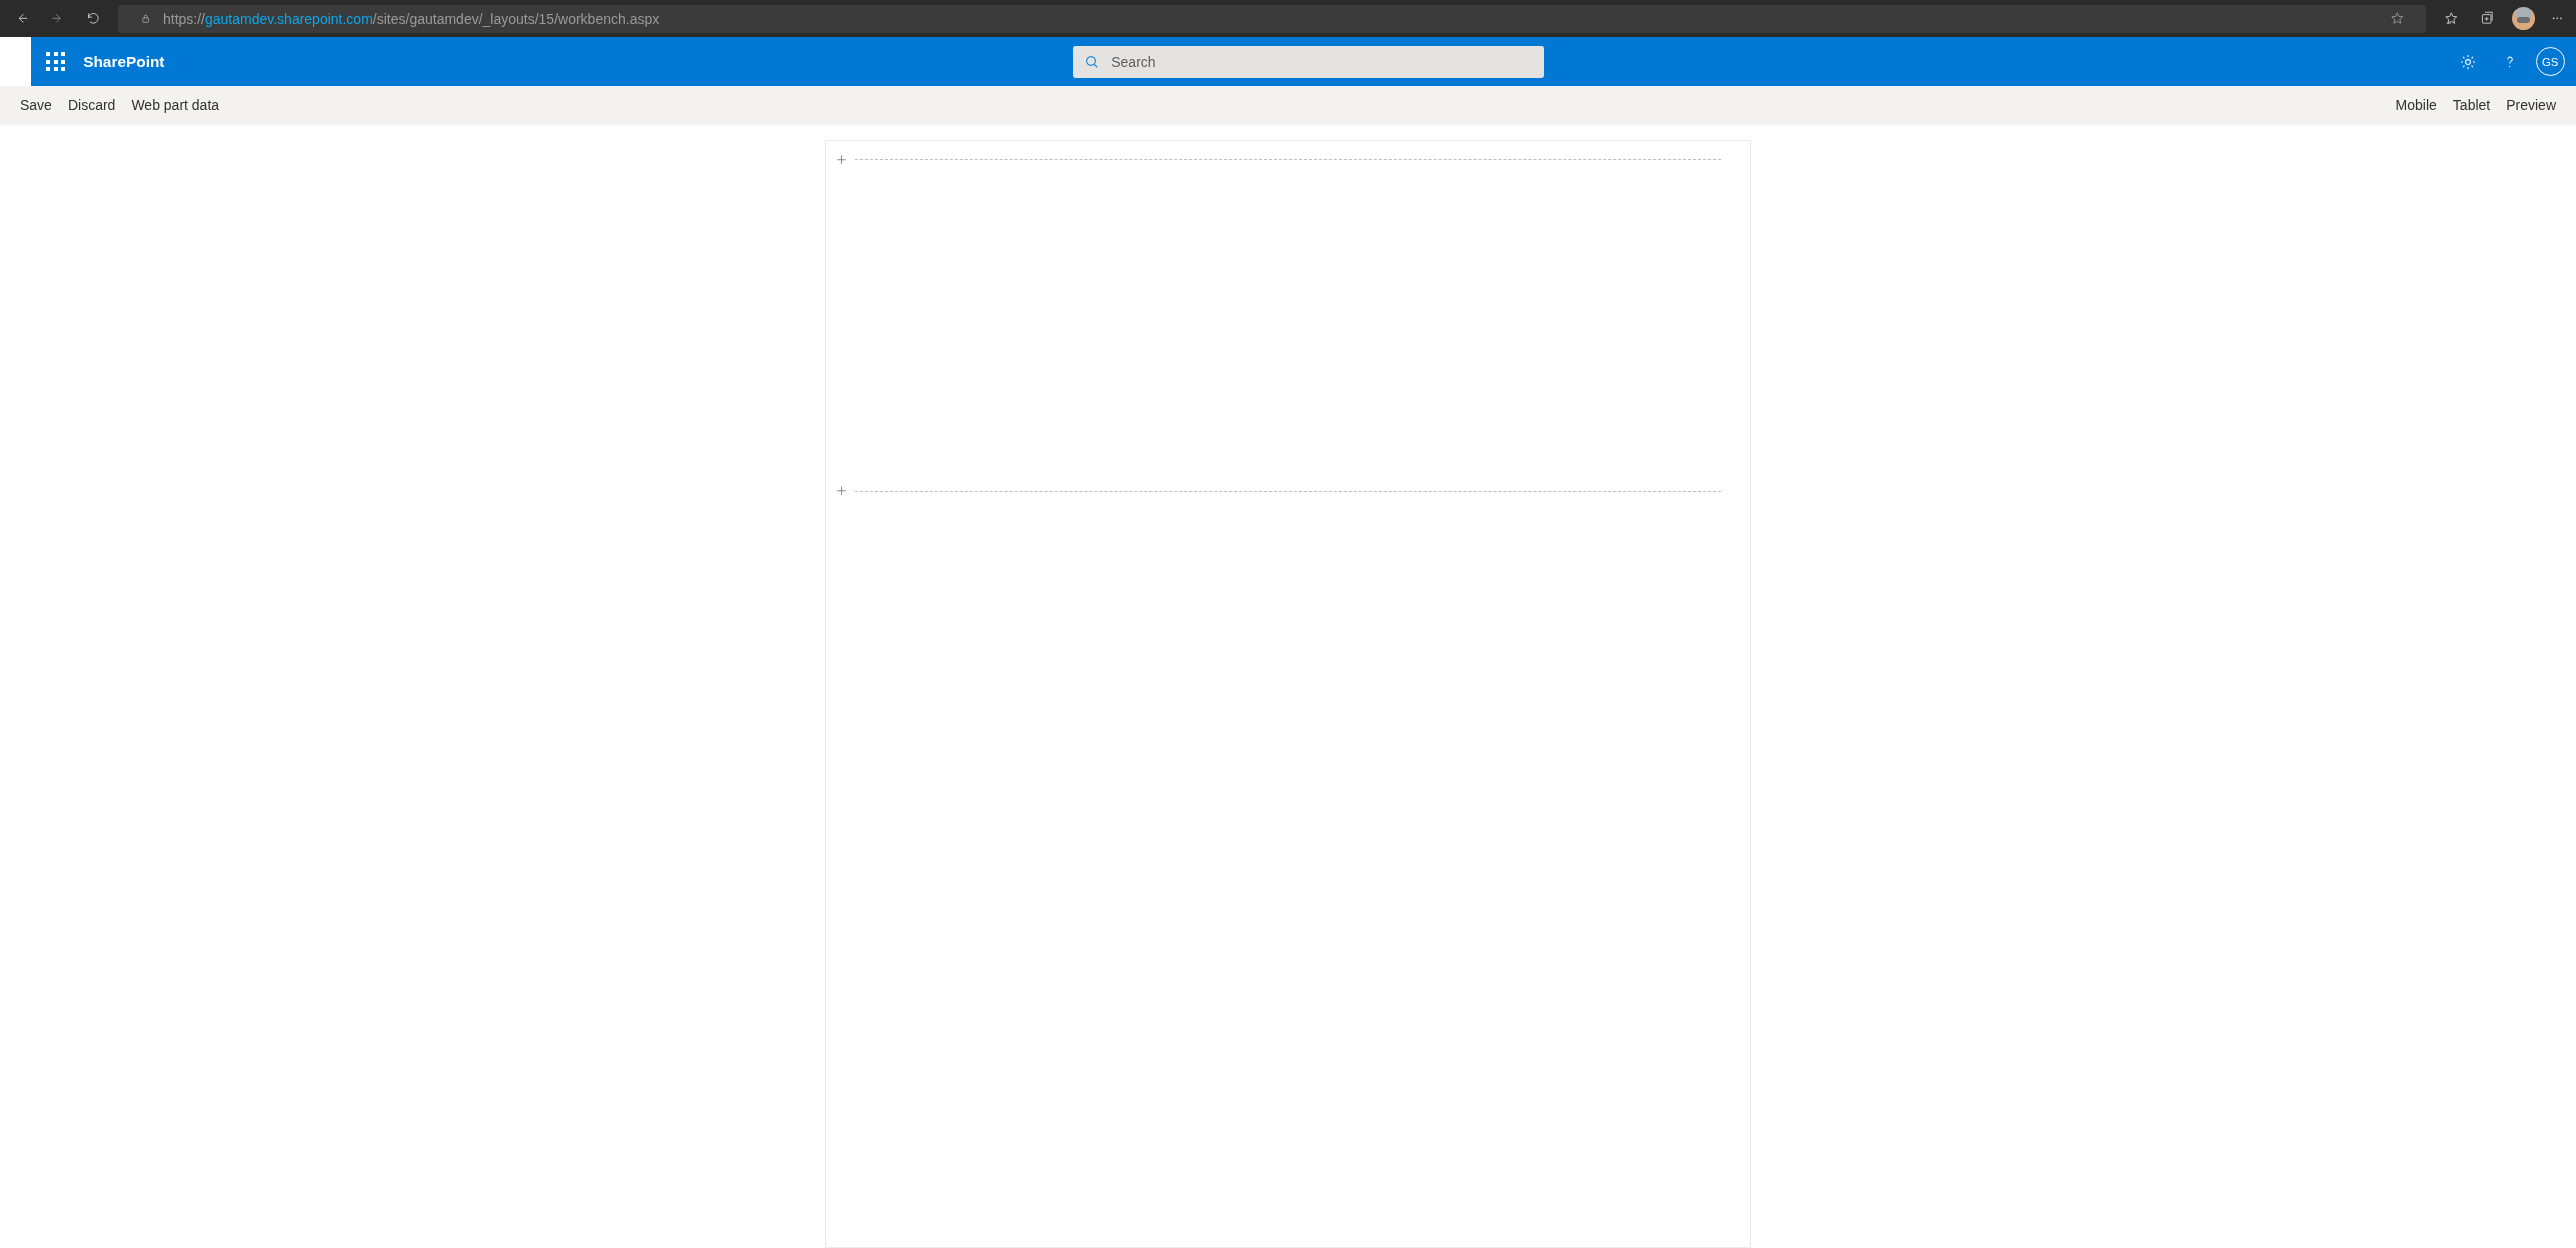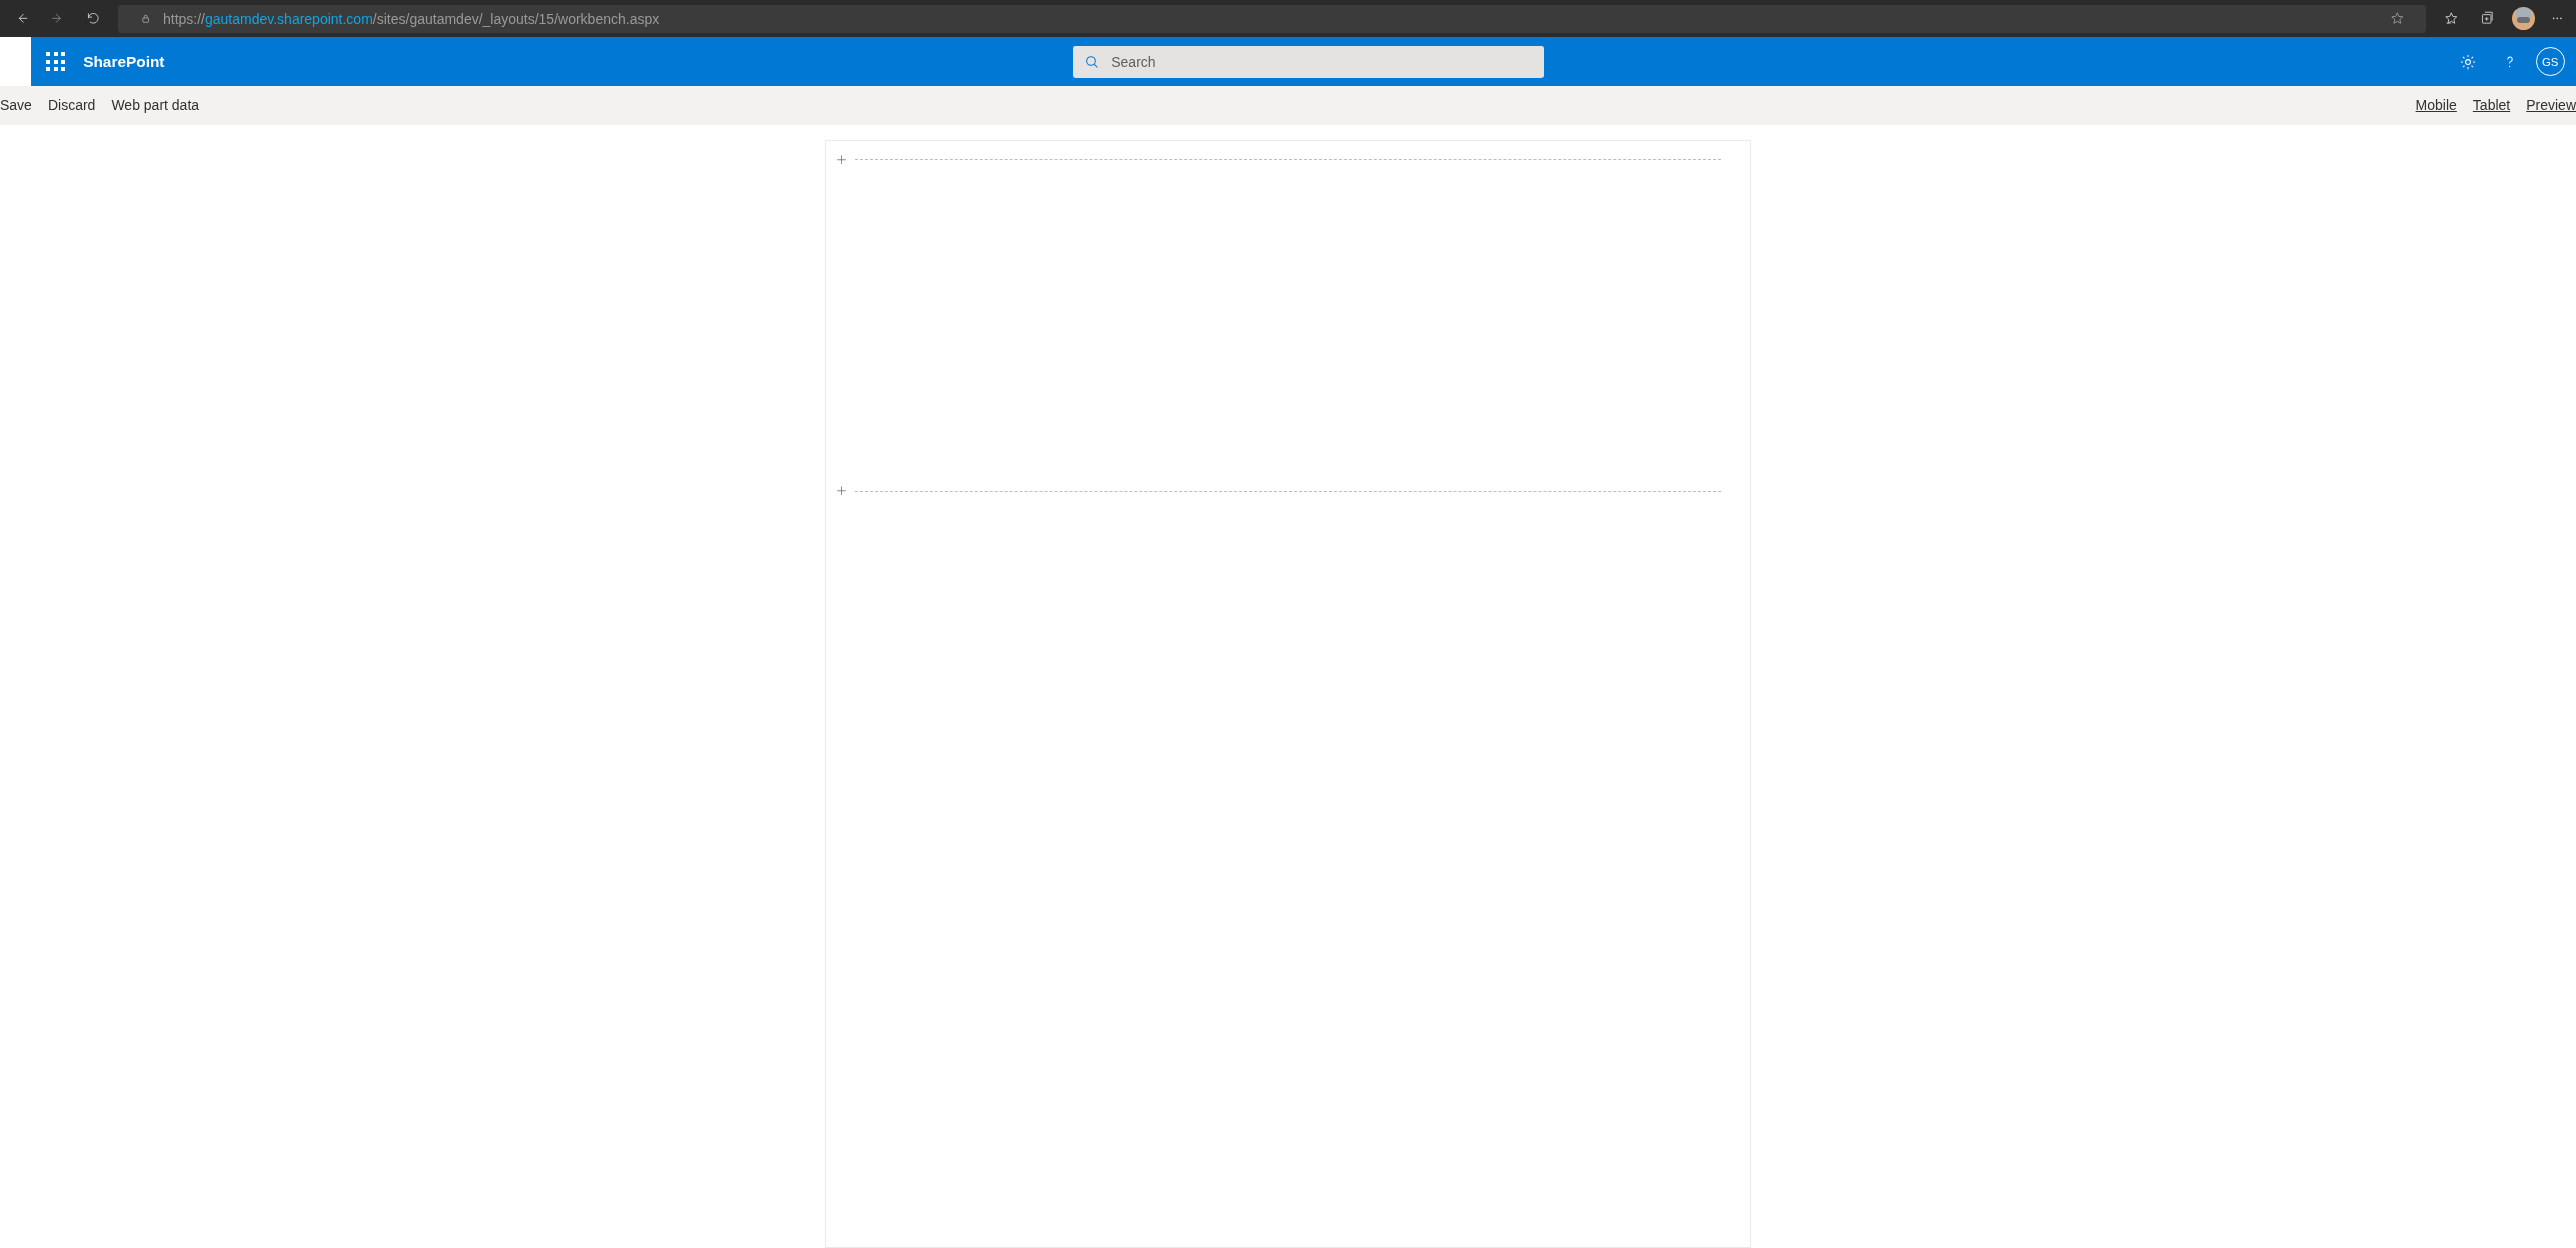--- a/index.html
+++ b/index.html
@@ -114,26 +114,26 @@
     color:#fff;
   }
 
   
   .cmd-bar {
     height: 39px;
     background: #f3f2f1;
     border-bottom: 0.8px solid #f3f2f1;
     display: flex;
     align-items: center;
-    padding: 0 0;
+    padding: 0 20px;
     color: #323130;
     font-size: 14px;
   }
   .cmd-left { display:flex; gap: 16px; }
-  .cmd-right { margin-left:auto; display:flex; gap: 16px; text-decoration: underline; }
+  .cmd-right { margin-left:auto; display:flex; gap: 16px; }
   .cmd-item { cursor: pointer; }
 
   
   .canvas-area {
     flex: 1;
     overflow: auto;
     background: #ffffff;
     display:flex;
     justify-content:center;
     padding-top: 14.6px;

